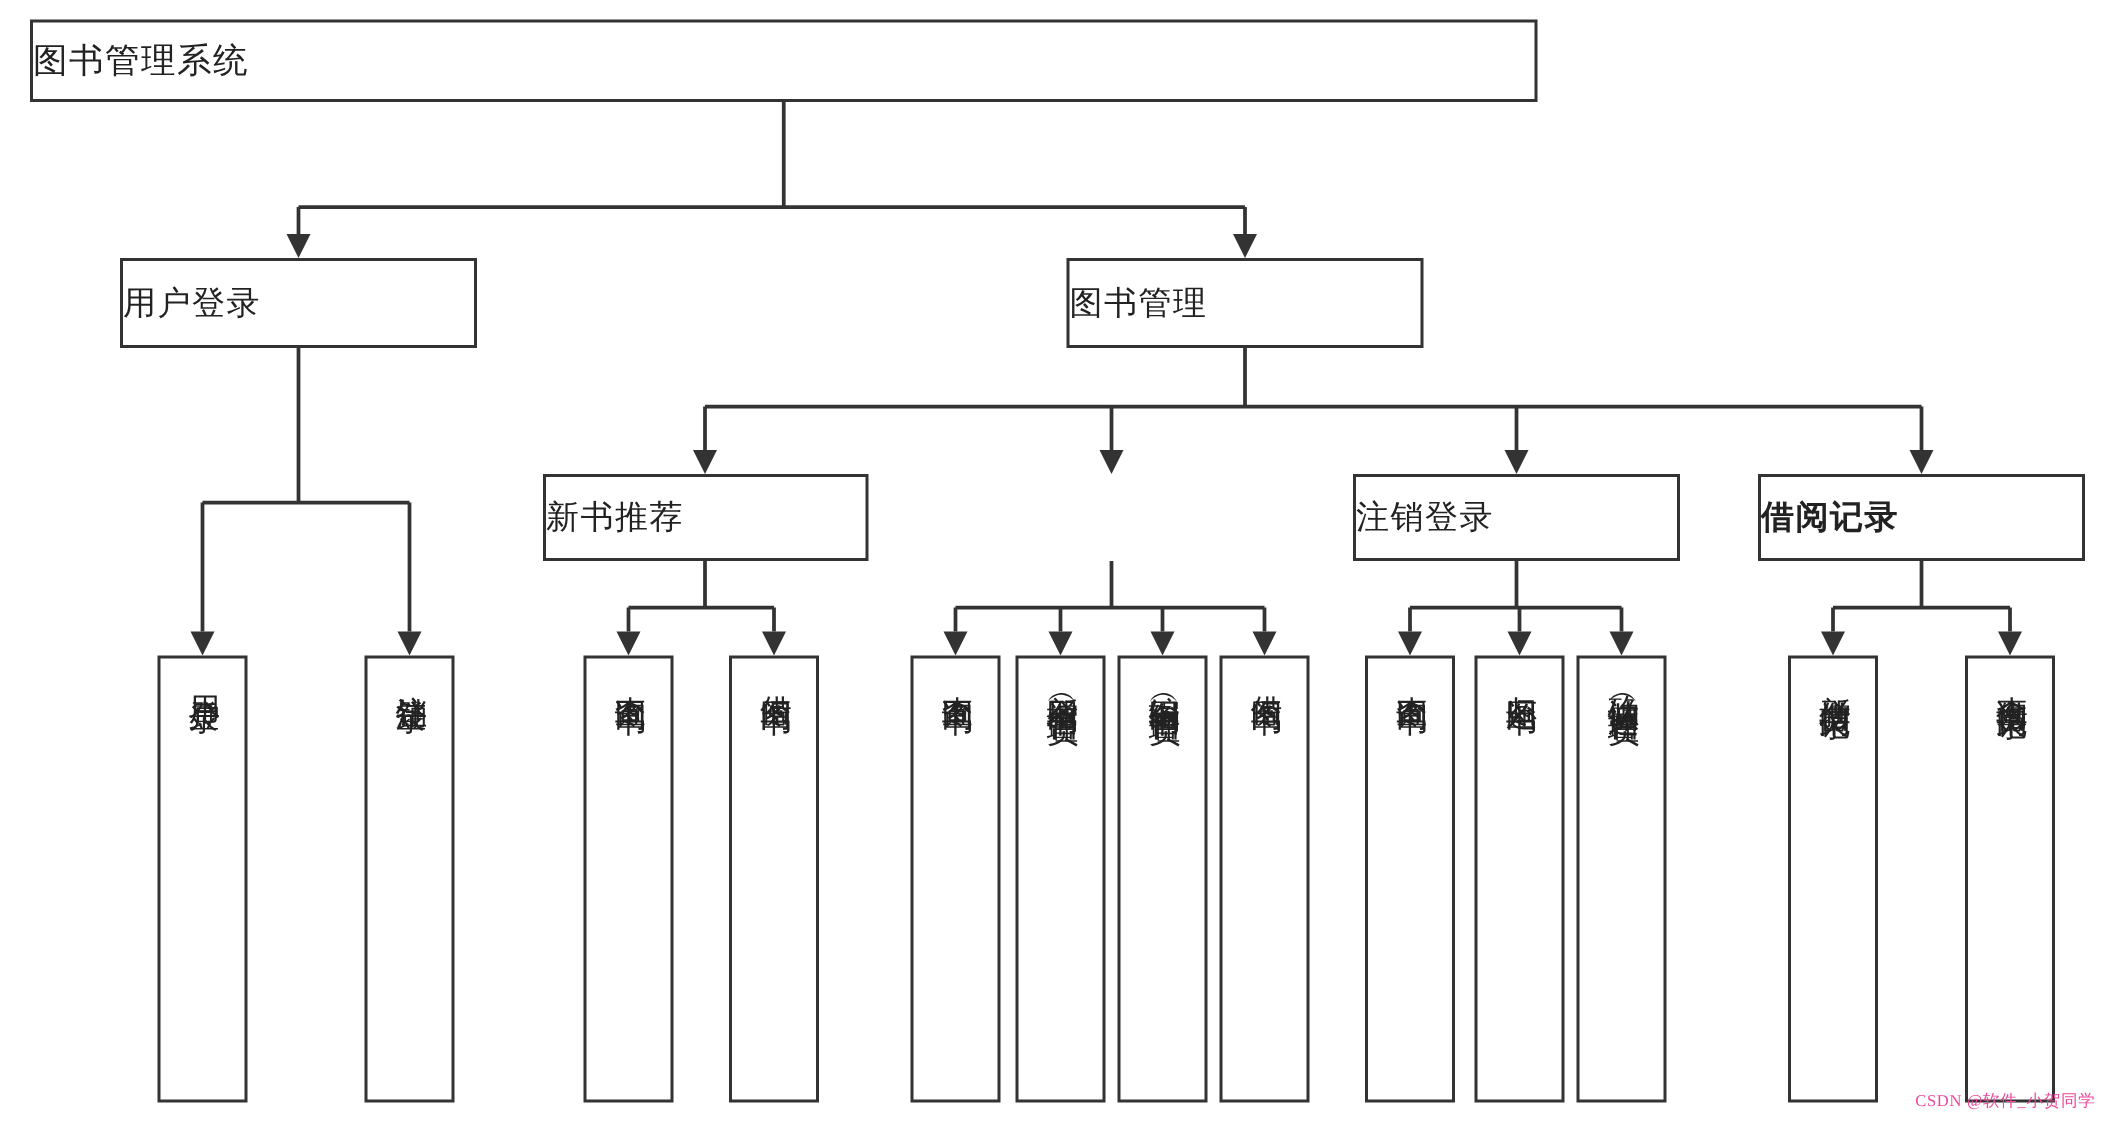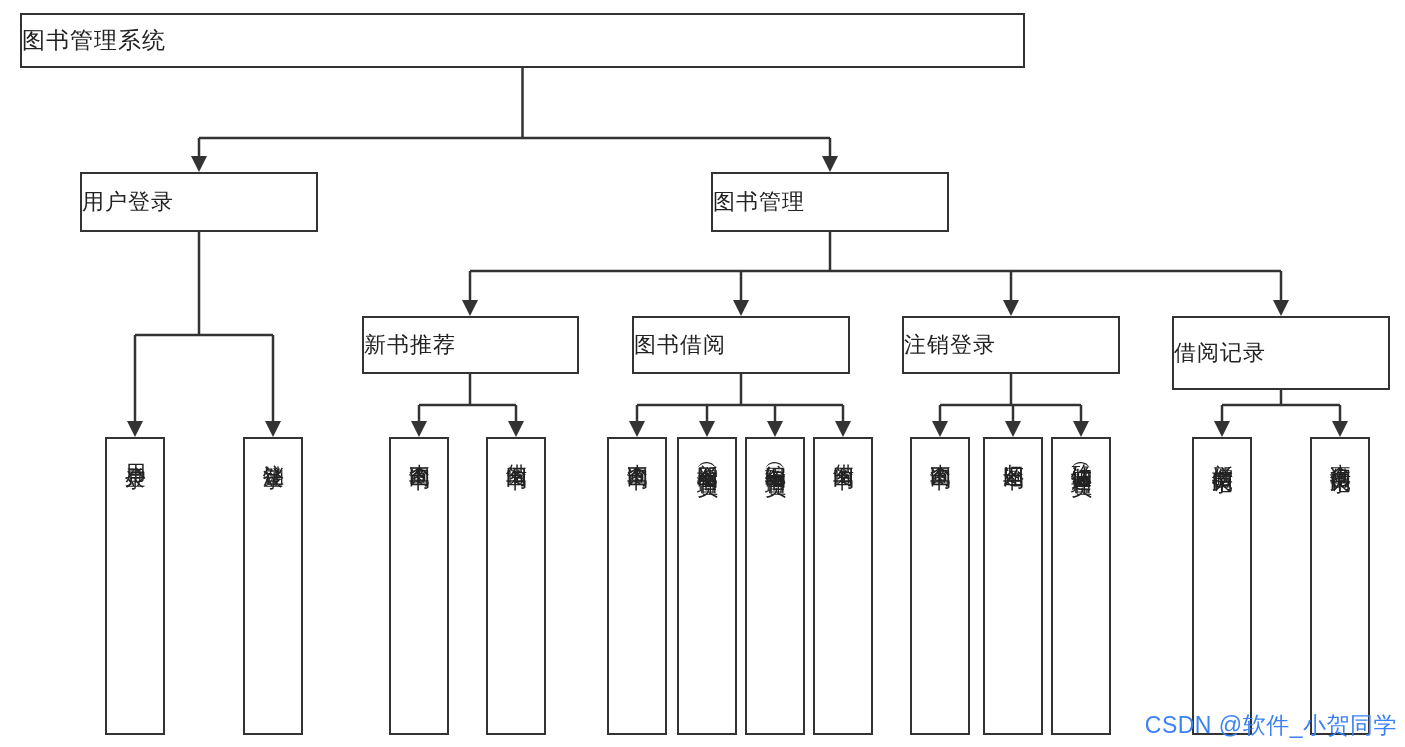--- a/index.html
+++ b/index.html
@@ -50,26 +50,26 @@
     max-height:100%;
   }
   .node.leaf.tall .label{font-size:21px;}
   
   #wires{position:absolute;left:0;top:0;width:1405px;height:747px;z-index:1;}
   #wires line, #wires path{stroke:#333333;stroke-width:2.5;fill:none;}
   #wires polygon{fill:#333333;}
   .watermark{
     position:absolute;
     right:8px;bottom:6px;
-    font-size:23px;
-    color:#3b82f6;
+    font-size:11px;
+    color:#ec4899;
     letter-spacing:0.5px;
     white-space:nowrap;
     z-index:3;
-    font-family:Liberation Sans, sans-serif;
+    font-family:Liberation Serif, serif;
   }
 </style>
 </head>
 <body>
 
 <div id="diagram">
 
   <svg id="wires" viewBox="0 0 1405 747" width="1405" height="747" xmlns="http://www.w3.org/2000/svg">
     <defs></defs>
 
@@ -140,27 +140,24 @@
   <div class="node" style="left:80px;top:172px;width:238px;height:60px;">
     <span class="label">用户登录</span>
   </div>
   <div class="node" style="left:362px;top:316px;width:217px;height:58px;">
     <span class="label">新书推荐</span>
   </div>
 
   <div class="node" style="left:711px;top:172px;width:238px;height:60px;">
     <span class="label">图书管理</span>
   </div>
-  <div class="node" style="left:632px;top:316px;width:218px;height:58px;">
-    <span class="label">图书借阅</span>
-  </div>
   <div class="node" style="left:902px;top:316px;width:218px;height:58px;">
     <span class="label">注销登录</span>
   </div>
-  <div class="node" style="left:1172px;top:316px;width:218px;height:74px;">
+  <div class="node" style="left:1172px;top:316px;width:218px;height:58px;font-weight:bold;">
     <span class="label">借阅记录</span>
   </div>
 
   <div class="node leaf" style="left:105px;top:437px;width:60px;height:298px;">
     <span class="label">用户登录</span>
   </div>
   <div class="node leaf" style="left:243px;top:437px;width:60px;height:298px;">
     <span class="label">注销登录</span>
   </div>
 

